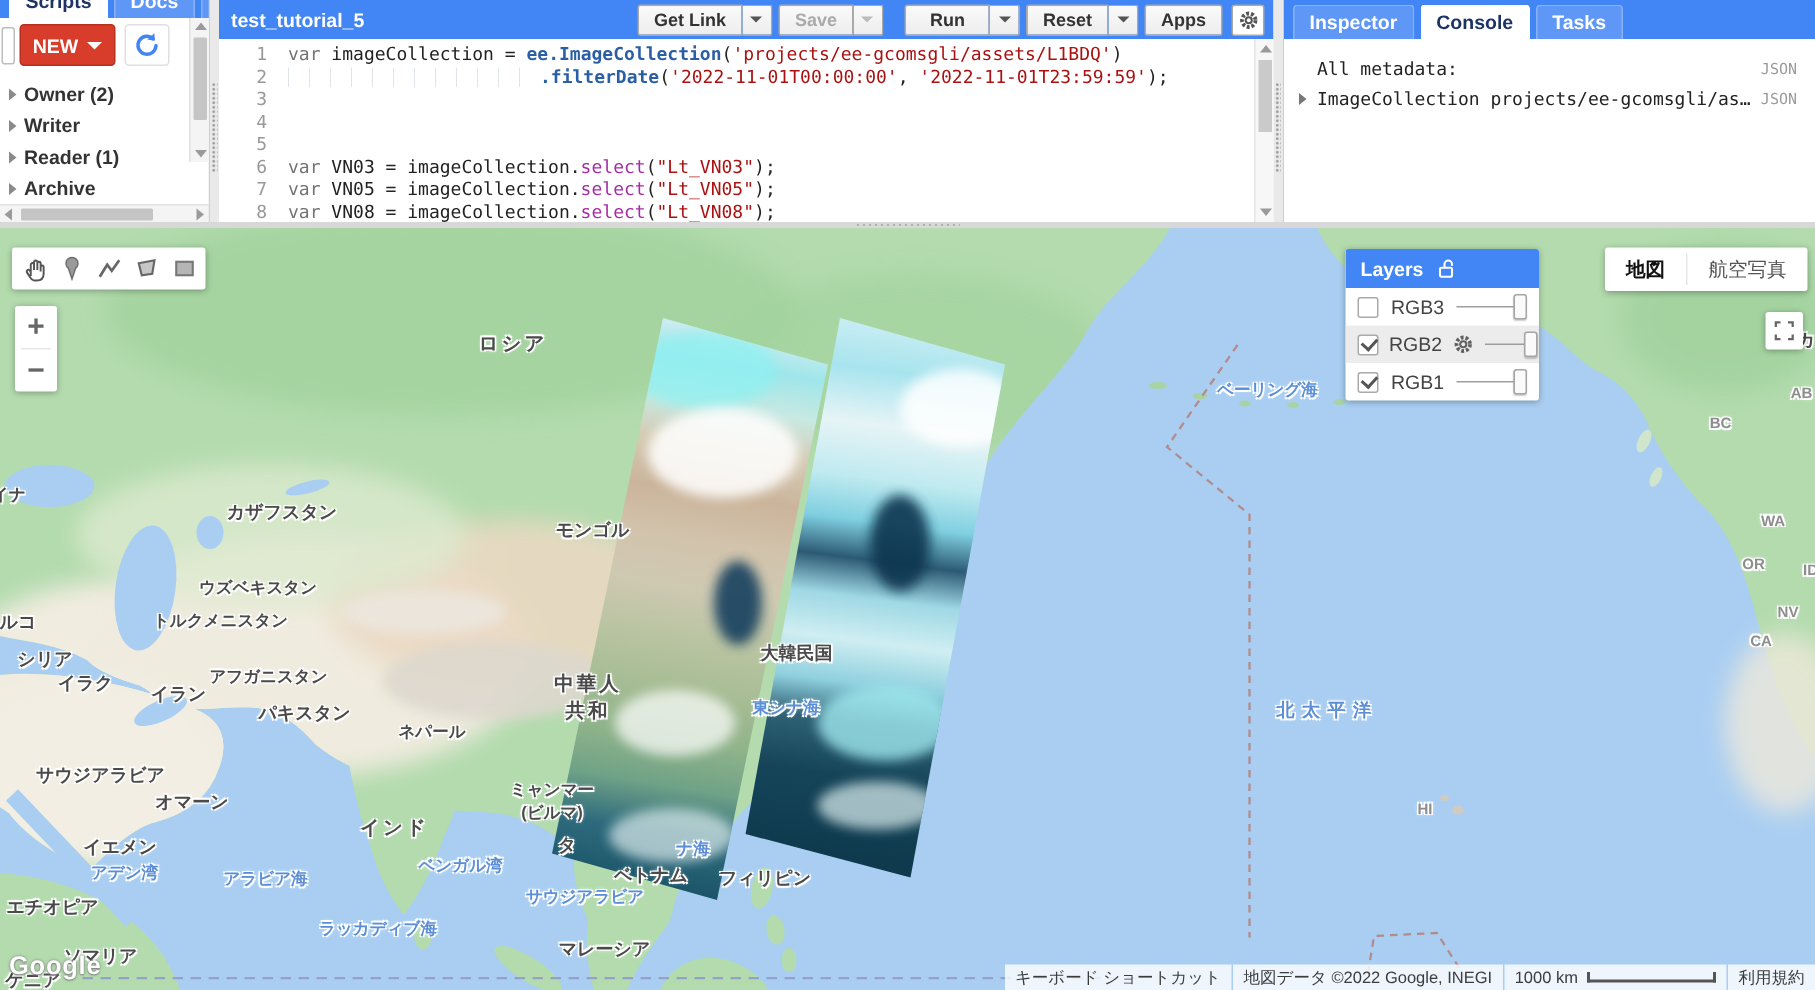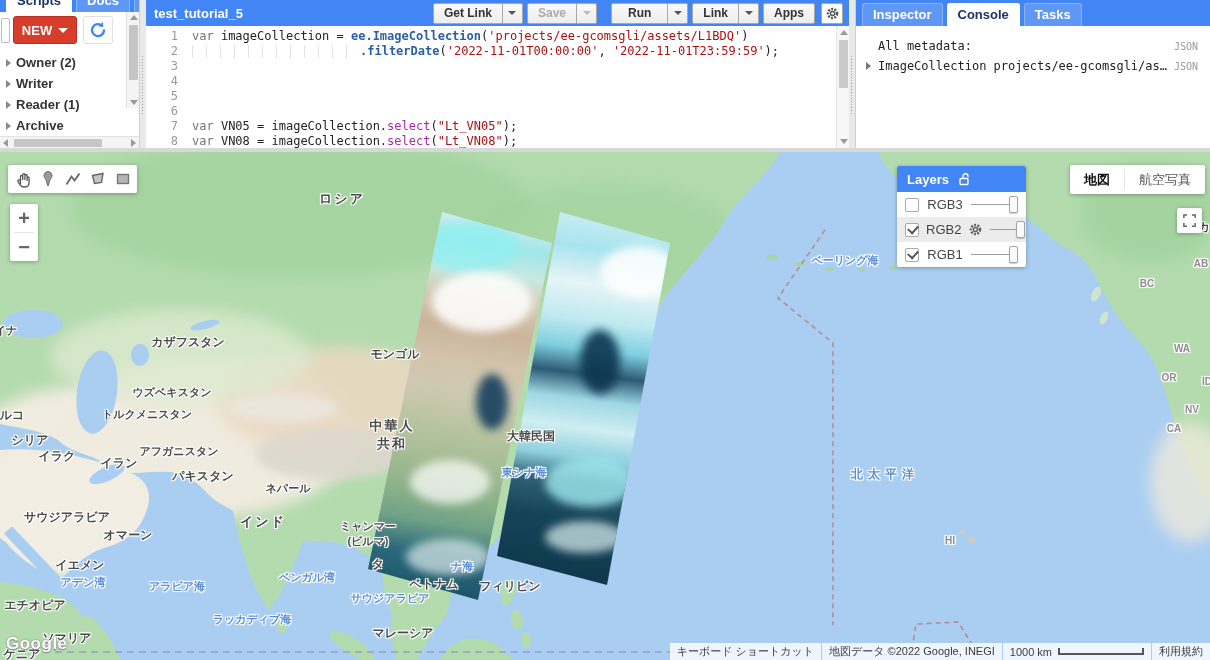--- a/index.html
+++ b/index.html
@@ -91,21 +91,21 @@
   .console-row .expand { position:absolute; left:4px; top:6px; width:0; height:0;
     border-top:4px solid transparent; border-bottom:4px solid transparent; border-left:5px solid #777; cursor:pointer; }
   .json-link { position:absolute; right:6px; top:3px; color:#9a9a9a; font-size:10px; cursor:pointer; }
 
   
   .map { position:relative; flex:1; background:#a9cef2; overflow:hidden; }
   .map svg.base { position:absolute; left:0; top:0; }
   .map-label { position:absolute; transform:translate(-50%,-50%); white-space:pre-line; text-align:center;
     font-weight:bold; font-size:12px; color:#4a4a4a; pointer-events:none;
     text-shadow:-1px -1px 0 #fff, 1px -1px 0 #fff, -1px 1px 0 #fff, 1px 1px 0 #fff, 0 0 3px #fff; }
-  .map-label.big { font-size:13px; letter-spacing:2px; }
+  .map-label.big { font-size:13px; letter-spacing:2px;margin-top:30px; }
   .map-label.sm { font-size:11px; }
   .map-label.sea { color:#5b8ed6; font-size:11px; }
   .map-label.spread { letter-spacing:5px; font-size:12px; }
   .map-label.state { color:#8d8d8d; font-size:10px; }
 
   .draw-tools { position:absolute; left:8px; top:13px; height:28px; background:#fff; border-radius:2px;
     box-shadow:0 1px 4px rgba(0,0,0,.3); display:flex; align-items:center; padding:0 2px; }
   .draw-tools .tool { width:25px; height:24px; display:flex; align-items:center; justify-content:center; cursor:pointer; }
   .zoom-ctl { position:absolute; left:10px; top:52px; width:28px; background:#fff; border-radius:2px;
     box-shadow:0 1px 4px rgba(0,0,0,.3); }
@@ -222,42 +222,42 @@
               <span></span>
             </div>
         </div>
         <div class="btn-group" style="margin-left:10px;">
           <button class="tb-btn" style="padding:2px 16px;">Run</button>
           <div class="tb-caret">
               <span></span>
             </div>
         </div>
         <div class="btn-group">
-          <button class="tb-btn">Link</button>
+          <button class="tb-btn">Reset</button>
           <div class="tb-caret">
               <span></span>
             </div>
         </div>
         <button class="tb-btn solo">Apps</button>
         <div class="gear-btn">
           <svg width="15" height="15" viewBox="0 0 20 20">
             <circle cx="10" cy="10" r="6" fill="none" stroke="#555" stroke-width="3.4" stroke-dasharray="2.6 1.7"></circle>
             <circle cx="10" cy="10" r="3.6" fill="#555"></circle>
               <circle cx="10" cy="10" r="1.7" fill="#fff"></circle>
           </svg>
         </div>
       </div>
       <div class="code-area">
         <div id="code-lines">
             <div class="code-line"><span class="ln">1</span><span class="code-text"><span class="tok-kw">var</span><span class="tok-pl"> imageCollection = </span><span class="tok-mb">ee.ImageCollection</span><span class="tok-pl">(</span><span class="tok-str">'projects/ee-gcomsgli/assets/L1BDQ'</span><span class="tok-pl">)</span></span></div>
             <div class="code-line"><span class="ln">2</span><span class="code-text"><span class="tok-gd"></span><span class="tok-mb">.filterDate</span><span class="tok-pl">(</span><span class="tok-str">'2022-11-01T00:00:00'</span><span class="tok-pl">, </span><span class="tok-str">'2022-11-01T23:59:59'</span><span class="tok-pl">);</span></span></div>
             <div class="code-line"><span class="ln">3</span><span class="code-text"></span></div>
             <div class="code-line"><span class="ln">4</span></div>
             <div class="code-line"><span class="ln">5</span><span class="code-text"></span></div>
-            <div class="code-line"><span class="ln">6</span></div>
+            <div class="code-line"><span class="ln">6</span><span class="code-text"><span class="tok-kw">var</span><span class="tok-pl"> VN03 = imageCollection.</span><span class="tok-mp">select</span><span class="tok-pl">(</span><span class="tok-str">"Lt_VN03"</span><span class="tok-pl">);</span></span></div>
             <div class="code-line"><span class="ln">7</span><span class="code-text"><span class="tok-kw">var</span><span class="tok-pl"> VN05 = imageCollection.</span><span class="tok-mp">select</span><span class="tok-pl">(</span><span class="tok-str">"Lt_VN05"</span><span class="tok-pl">);</span></span></div>
             <div class="code-line"><span class="ln">8</span><span class="code-text"><span class="tok-kw">var</span><span class="tok-pl"> VN08 = imageCollection.</span><span class="tok-mp">select</span><span class="tok-pl">(</span><span class="tok-str">"Lt_VN08"</span><span class="tok-pl">);</span></span></div>
           </div>
         <div class="ed-scroll">
           <div class="arr-up"></div>
           <div class="thumb"></div>
           <div class="arr-dn"></div>
         </div>
       </div>
     </section>

